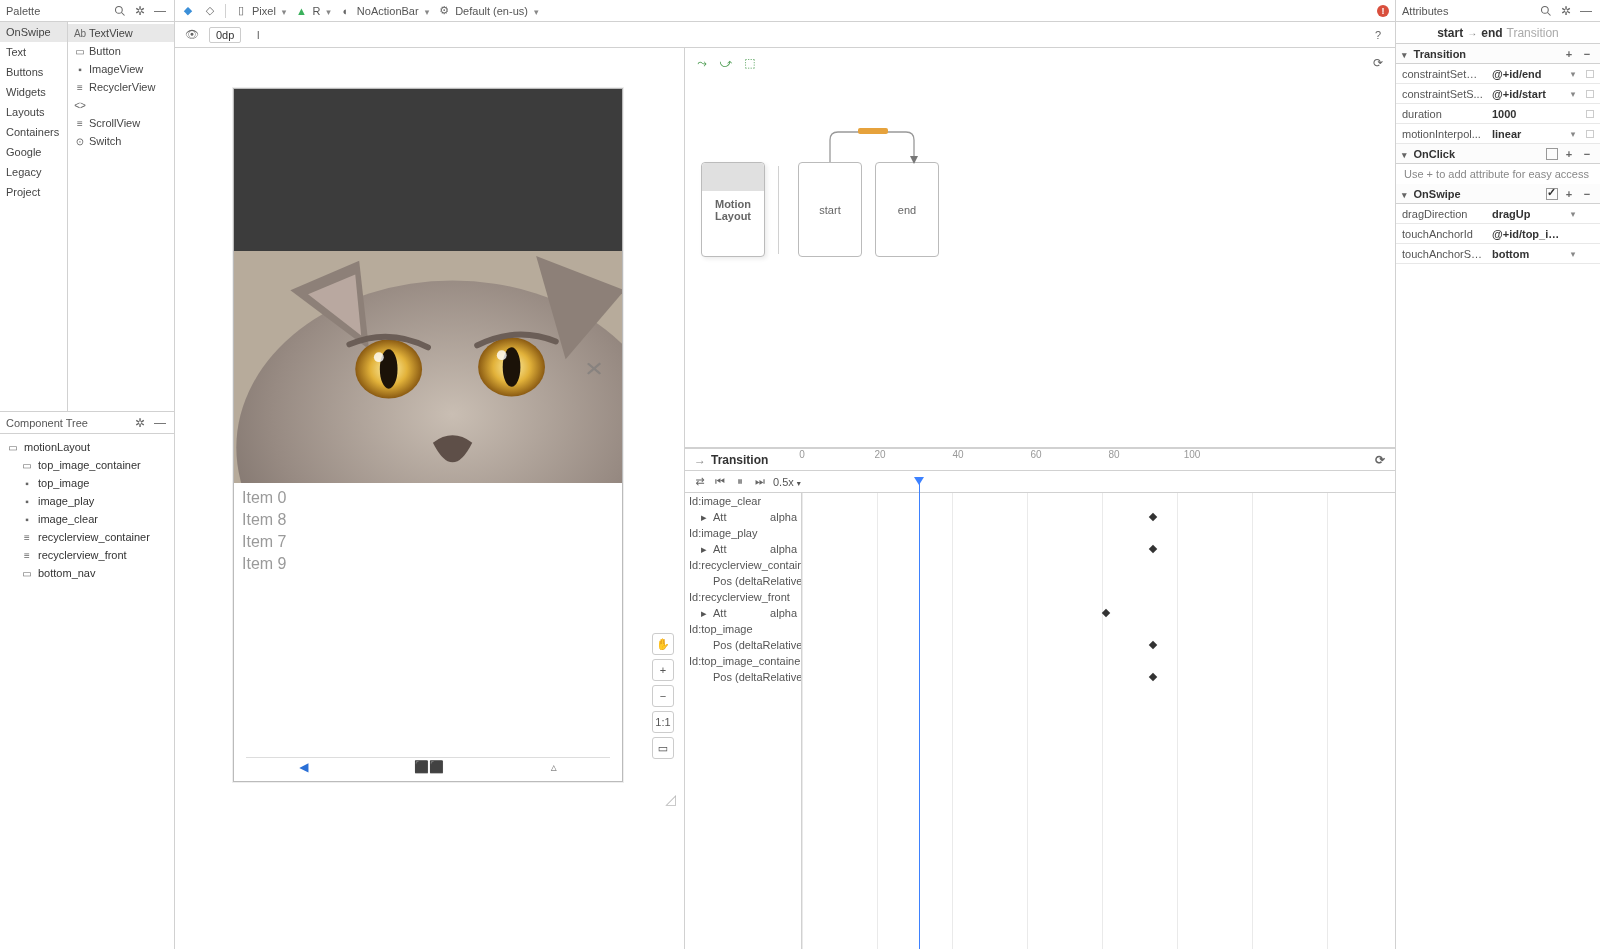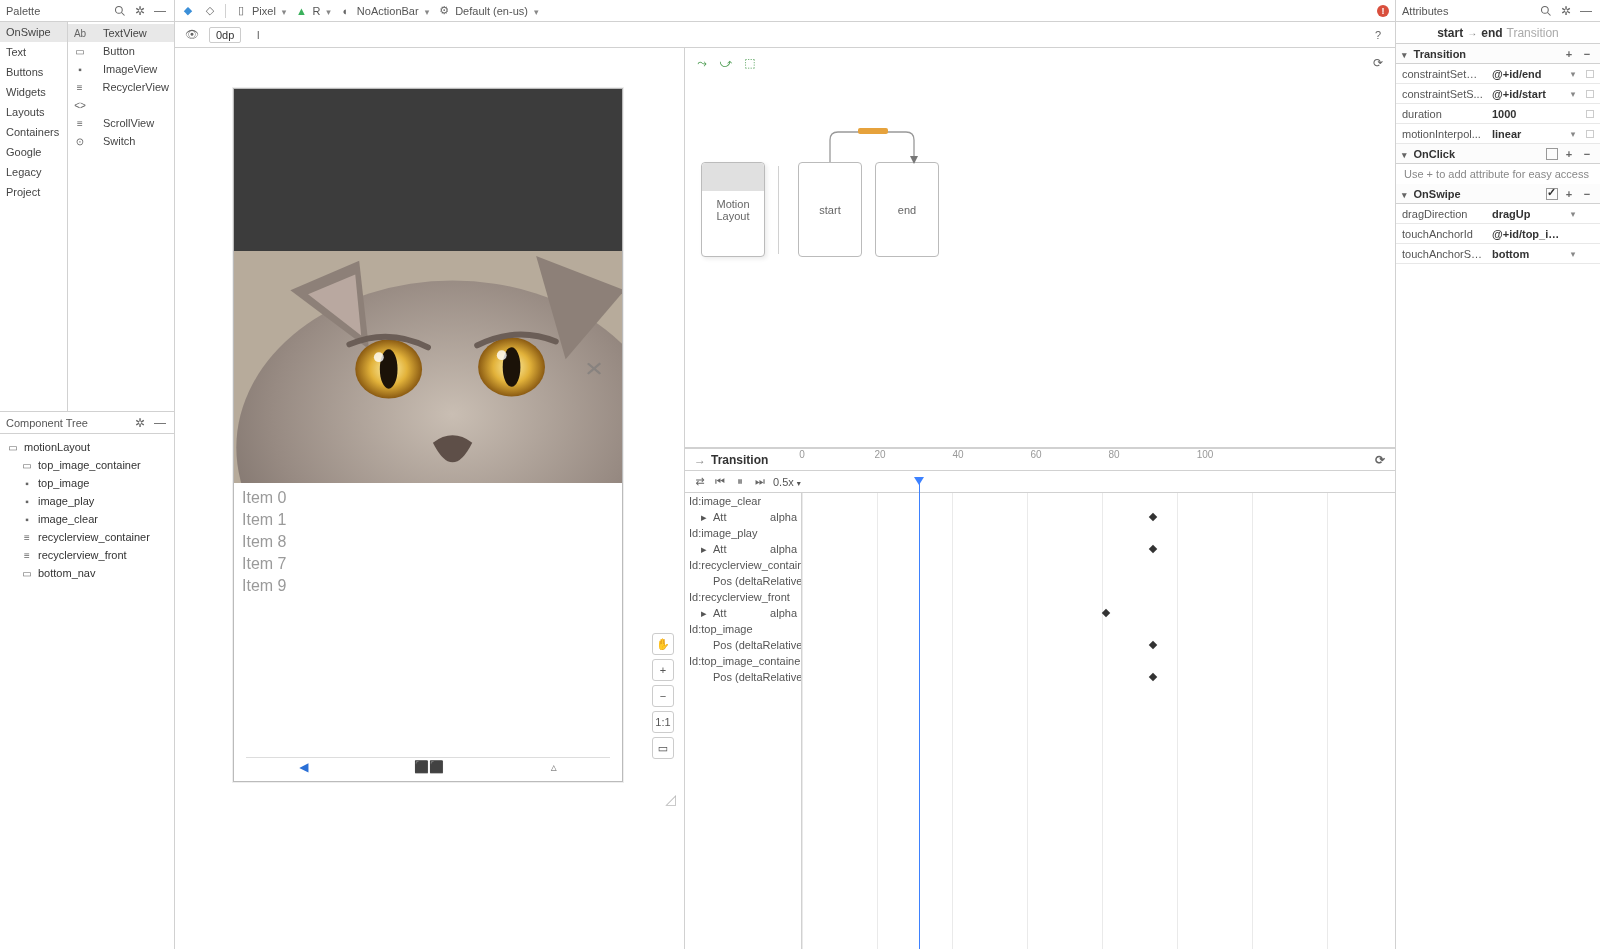--- a/index.html
+++ b/index.html
@@ -82,21 +82,21 @@
   .palette-row {
     display: flex;
     align-items: center;
     padding: 2px 5px;
     cursor: grab;
     white-space: nowrap;
     color: #444;
   }
   .palette-row .mini-ic {
     width: 14px; height: 14px;
-    margin-right: 16px;
+    margin-right: 2px;
     display: inline-flex; align-items: center; justify-content: center;
     font-size: 10px; color: #666;
   }
   .palette-row.sel { background: var(--selected); }
 
   .tree-body {
     flex: 1;
     overflow: auto;
     padding: 4px 0;
     font-size: 11px;
@@ -267,21 +267,21 @@
     background: #fff;
     font-size: 11px;
     color: #666;
     display: flex; align-items: center; justify-content: center;
     text-align: center;
   }
   .ml-box.layout { left: 16px; top: 84px; box-shadow: 2px 2px 4px rgba(0,0,0,0.08); }
   .ml-box.layout::before {
     content:""; position:absolute; left:0; right:0; top:0; height:28px; background:#e0e0e0; border-top-left-radius:4px; border-top-right-radius:4px;
   }
-  .ml-box.layout span { position:relative; z-index:1;}
+  .ml-box.layout span { position:relative; z-index:1;font-weight:bold;}
   .ml-box.start { left: 113px; top: 84px; }
   .ml-box.end   { left: 190px; top: 84px; }
   .ml-sep { position:absolute; left: 93px; top: 88px; width:1px; height: 88px; background: var(--border);}
   .arrow-path { position:absolute; pointer-events:none; }
 
   
   .transition-panel {
     flex: 1;
     min-height: 0;
     display: flex;
@@ -593,21 +593,20 @@
               <circle cx="150" cy="108" r="5" fill="#fff" opacity="0.8"></circle>
               <circle cx="275" cy="106" r="5" fill="#fff" opacity="0.8"></circle>
               <path d="M205 195 Q225 180 245 195 Q235 215 225 215 Q215 215 205 195 Z" fill="#5e4f48"></path>
               <path d="M120 95 Q160 78 200 98" stroke="#6b5e57" stroke-width="6" fill="none" stroke-linecap="round"></path>
               <path d="M250 96 Q290 76 330 92" stroke="#6b5e57" stroke-width="6" fill="none" stroke-linecap="round"></path>
             </svg>
             <div class="close-x">✕</div>
           </div>
           <div class="list" id="preview-list">
               <div>Item 0</div>
-              <div>Item 1</div>
               <div>Item 8</div>
               <div>Item 7</div>
               <div>Item 9</div>
             </div>
           <div class="bottom-nav">
             <span style="color:#2a6fd6">◀</span>
             <span>⬛⬛</span>
             <span>▵</span>
           </div>
         </div>
@@ -662,21 +661,21 @@
             <span class="cb-ic">⏮</span>
             <span class="cb-ic">⏸</span>
             <span class="cb-ic">⏭</span>
             <span><span>0.5x</span> <span style="font-size:8px">▾</span></span>
             <div class="tick-row" id="tick-row">
                 <span style="left: 0px;">0</span>
                 <span style="left: 78px;">20</span>
                 <span style="left: 156px;">40</span>
                 <span style="left: 234px;">60</span>
                 <span style="left: 312px;">80</span>
-                <span style="left: 403px;">100</span>
+                <span style="left: 390px;">100</span>
               </div>
           </div>
           <div class="timeline">
             <div class="tl-labels" id="tl-labels">
                 <div class="row id">Id:image_clear</div>
                 <div class="row att" style="display: flex;">
                   <span style="width:8px;display:inline-block">▸</span>
                   <span class="lab">Att</span>
                   <span style="margin-left:auto">alpha</span>
                 </div>

